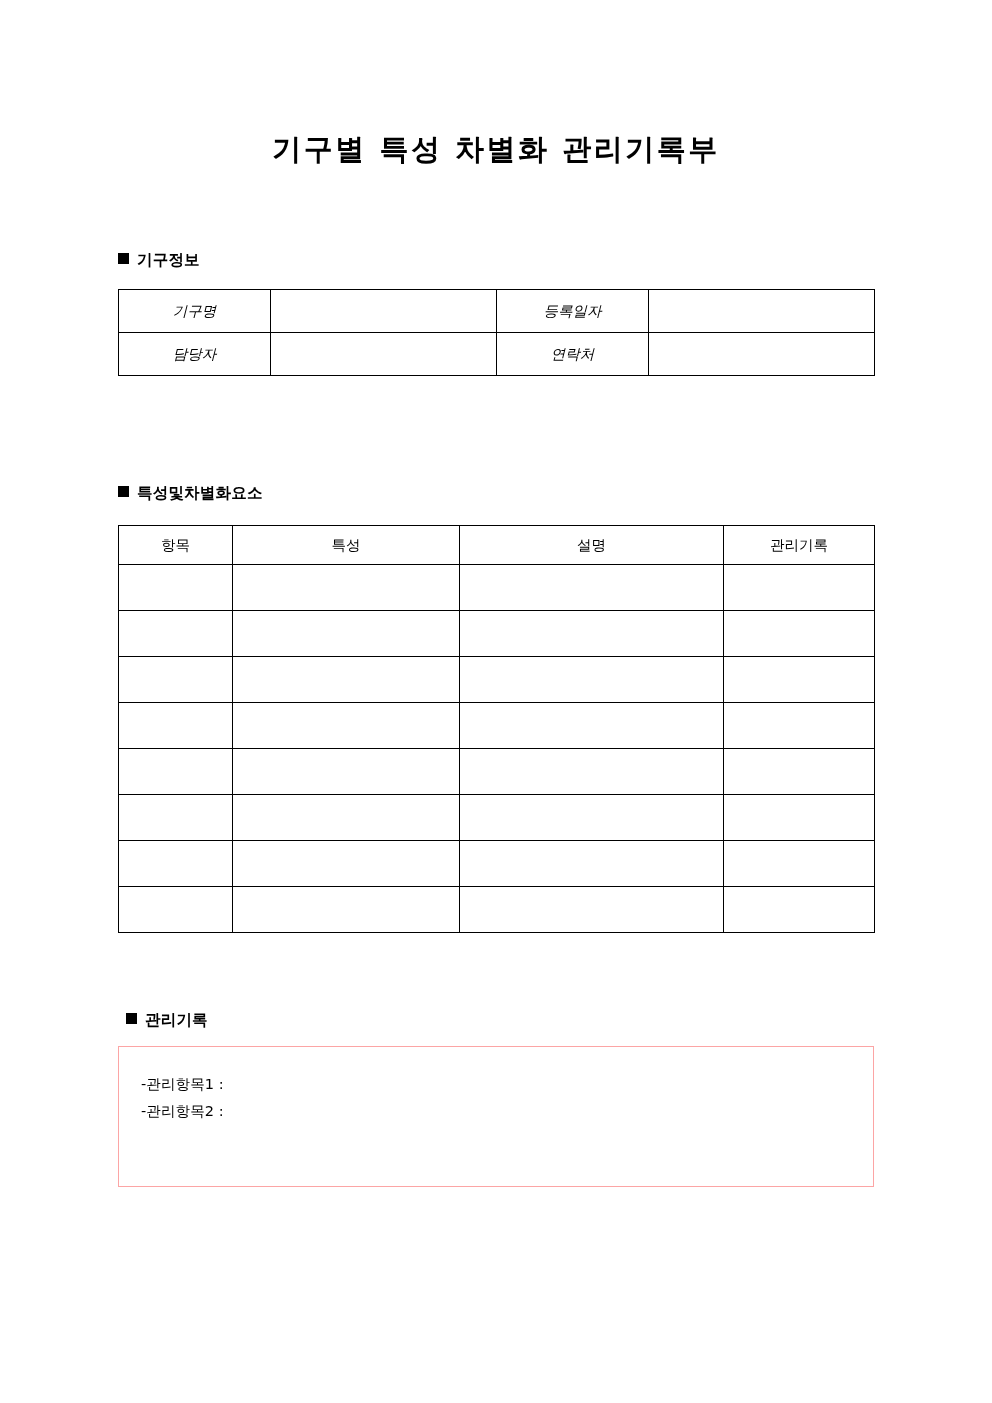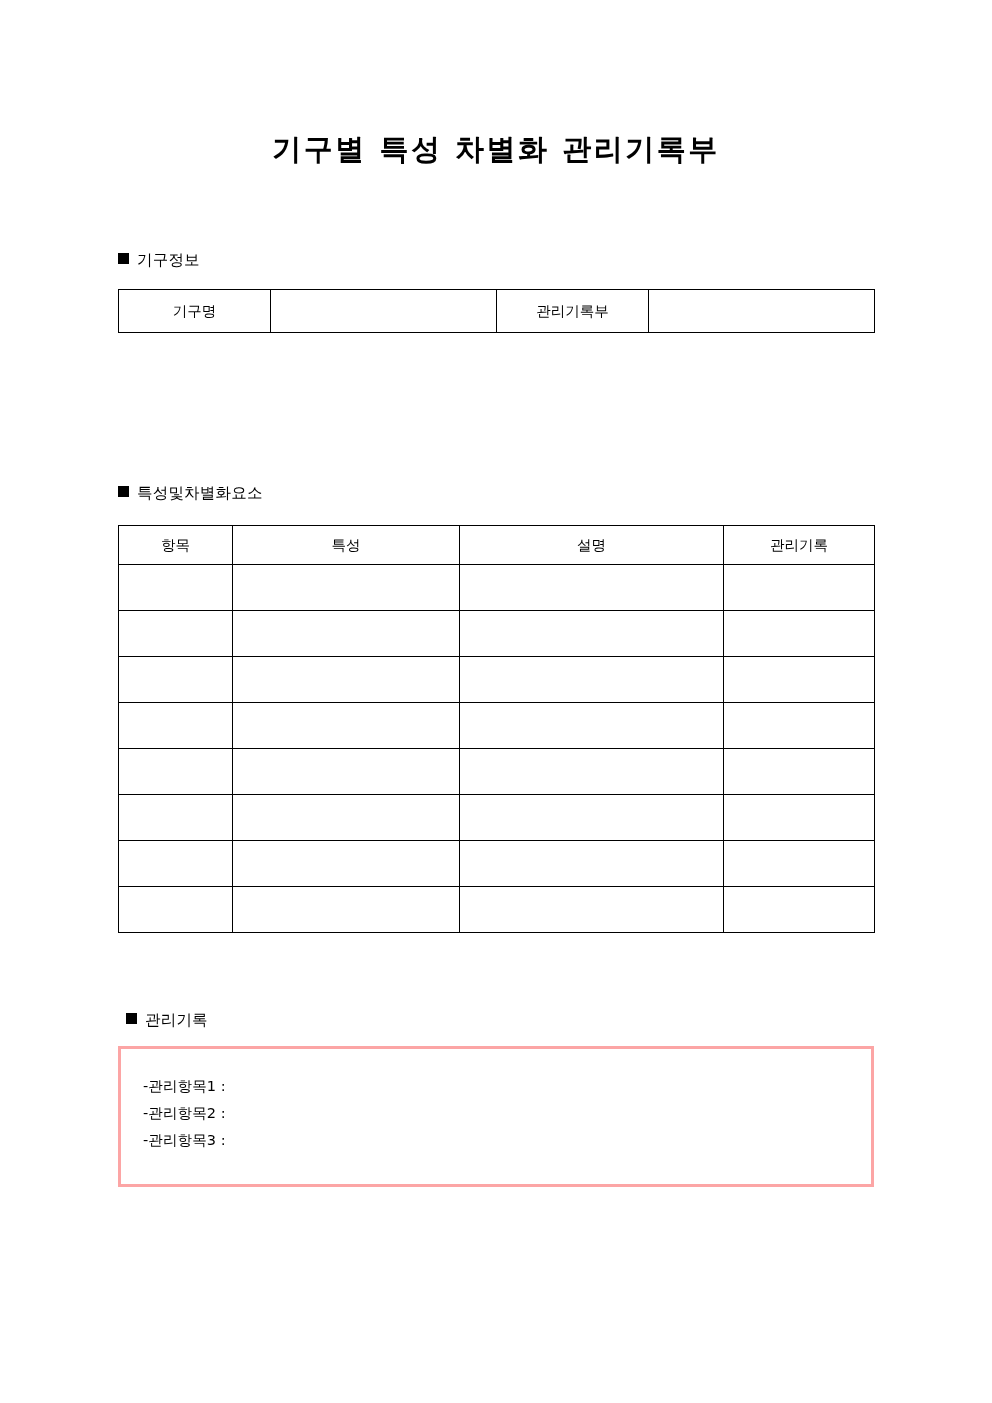--- a/index.html
+++ b/index.html
@@ -35,21 +35,21 @@
     letter-spacing: 2.5px;
     line-height: 40px;
     white-space: nowrap;
   }
 
   
   .section-heading {
     position: absolute;
     left: 118px;
     font-size: 15.5px;
-    font-weight: normal;
+    font-weight: bold;
     line-height: 20px;
     white-space: nowrap;
     letter-spacing: 0.2px;
   }
   .section-heading .bullet {
     display: inline-block;
     width: 11px;
     height: 11px;
     background: #000000;
     margin-right: 8px;
@@ -80,20 +80,21 @@
     background: #e3e3e3;
   }
 
   
   #table-info {
     top: 289px;
     width: 756px;
   }
   #table-info td {
     height: 42px;
+    font-style: italic;
   }
 
   
   #table-features {
     top: 525px;
     width: 756px;
     border-radius: 15px;
   }
   #table-features th {
     height: 38px;
@@ -103,21 +104,21 @@
   }
 
   
   #log-box {
     position: absolute;
     left: 118px;
     top: 1046px;
     width: 756px;
     height: 141px;
     box-sizing: border-box;
-    border: 3px solid #fca5a5;
+    border: 1px solid #fca5a5;
     background: #ffffff;
     padding: 24px 0 0 22px;
   }
   #log-box .log-line {
     font-size: 14.5px;
     line-height: 27px;
     white-space: pre;
     letter-spacing: 0.1px;
   }
 </style>
@@ -136,21 +137,27 @@
     <colgroup>
       <col style="width:152px">
       <col style="width:226px">
       <col style="width:152px">
       <col style="width:226px">
     </colgroup>
     <tbody>
       <tr>
         <td class="label-cell">기구명</td>
         <td class="value-cell"></td>
-        <td class="label-cell">관리기록부</td>
+        <td class="label-cell">등록일자</td>
+        <td class="value-cell"></td>
+      </tr>
+      <tr>
+        <td class="label-cell">담당자</td>
+        <td class="value-cell"></td>
+        <td class="label-cell">연락처</td>
         <td class="value-cell"></td>
       </tr>
     </tbody>
   </table>
 
   <div class="section-heading" id="heading-feat">
     <span class="bullet"></span><span>특성및차별화요소</span>
   </div>
 
   <table class="form-table" id="table-features">
@@ -220,16 +227,15 @@
     </tbody>
   </table>
 
   <div class="section-heading" id="heading-log">
     <span class="bullet"></span><span>관리기록</span>
   </div>
 
   <div id="log-box">
     <div class="log-line">-관리항목1 :</div>
     <div class="log-line">-관리항목2 :</div>
-    <div class="log-line">-관리항목3 :</div>
   </div>
 
 </div>
 
 </body></html>

